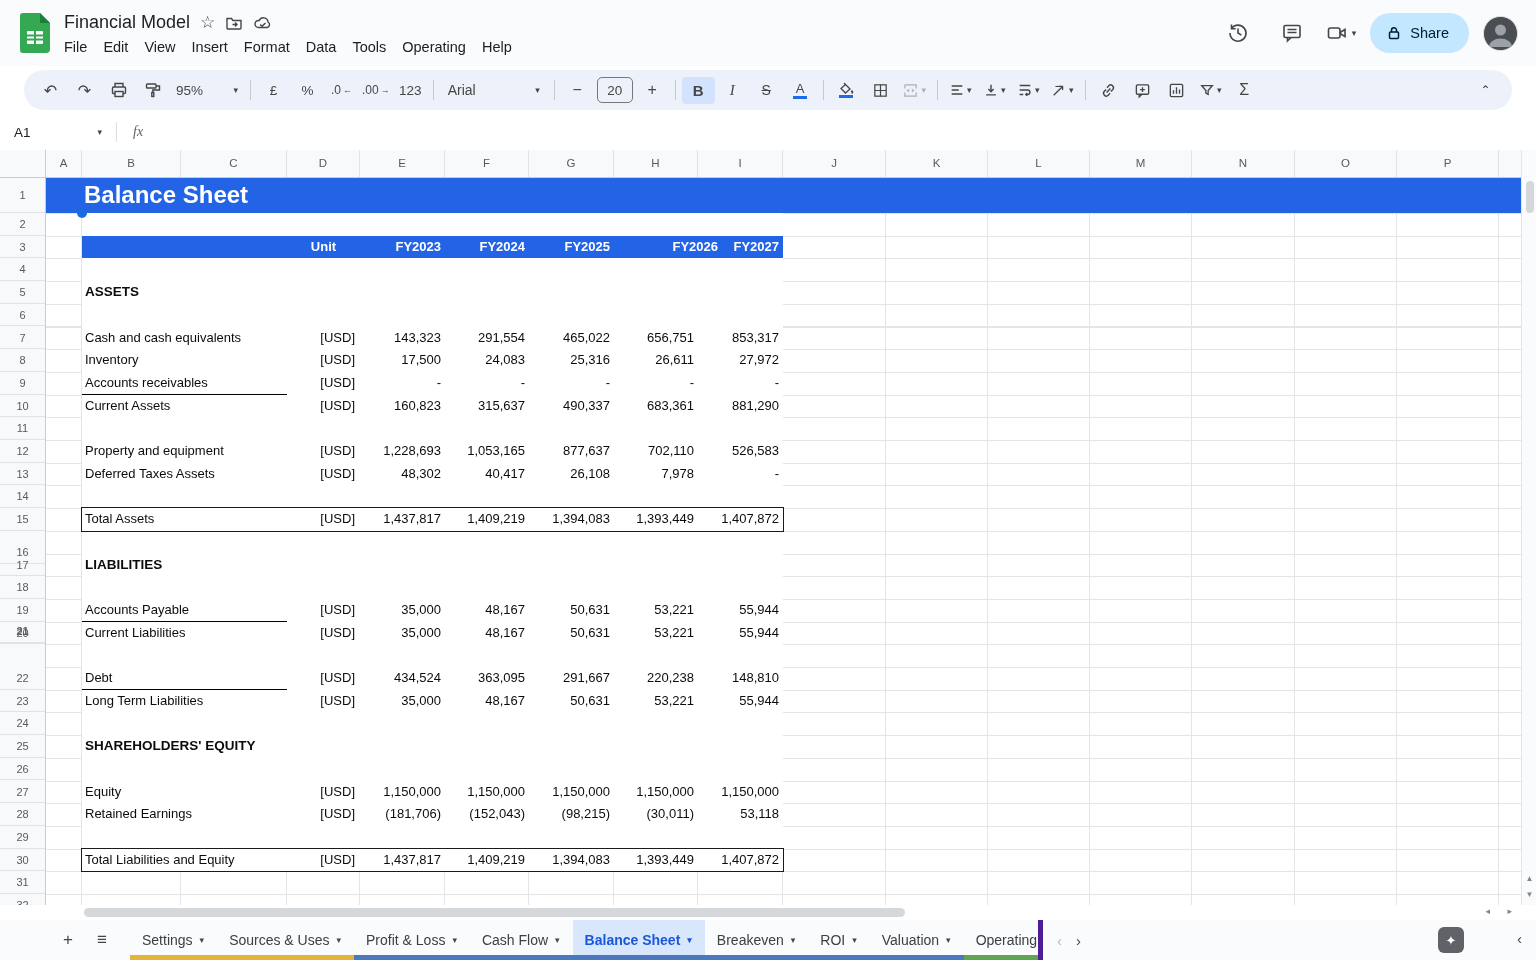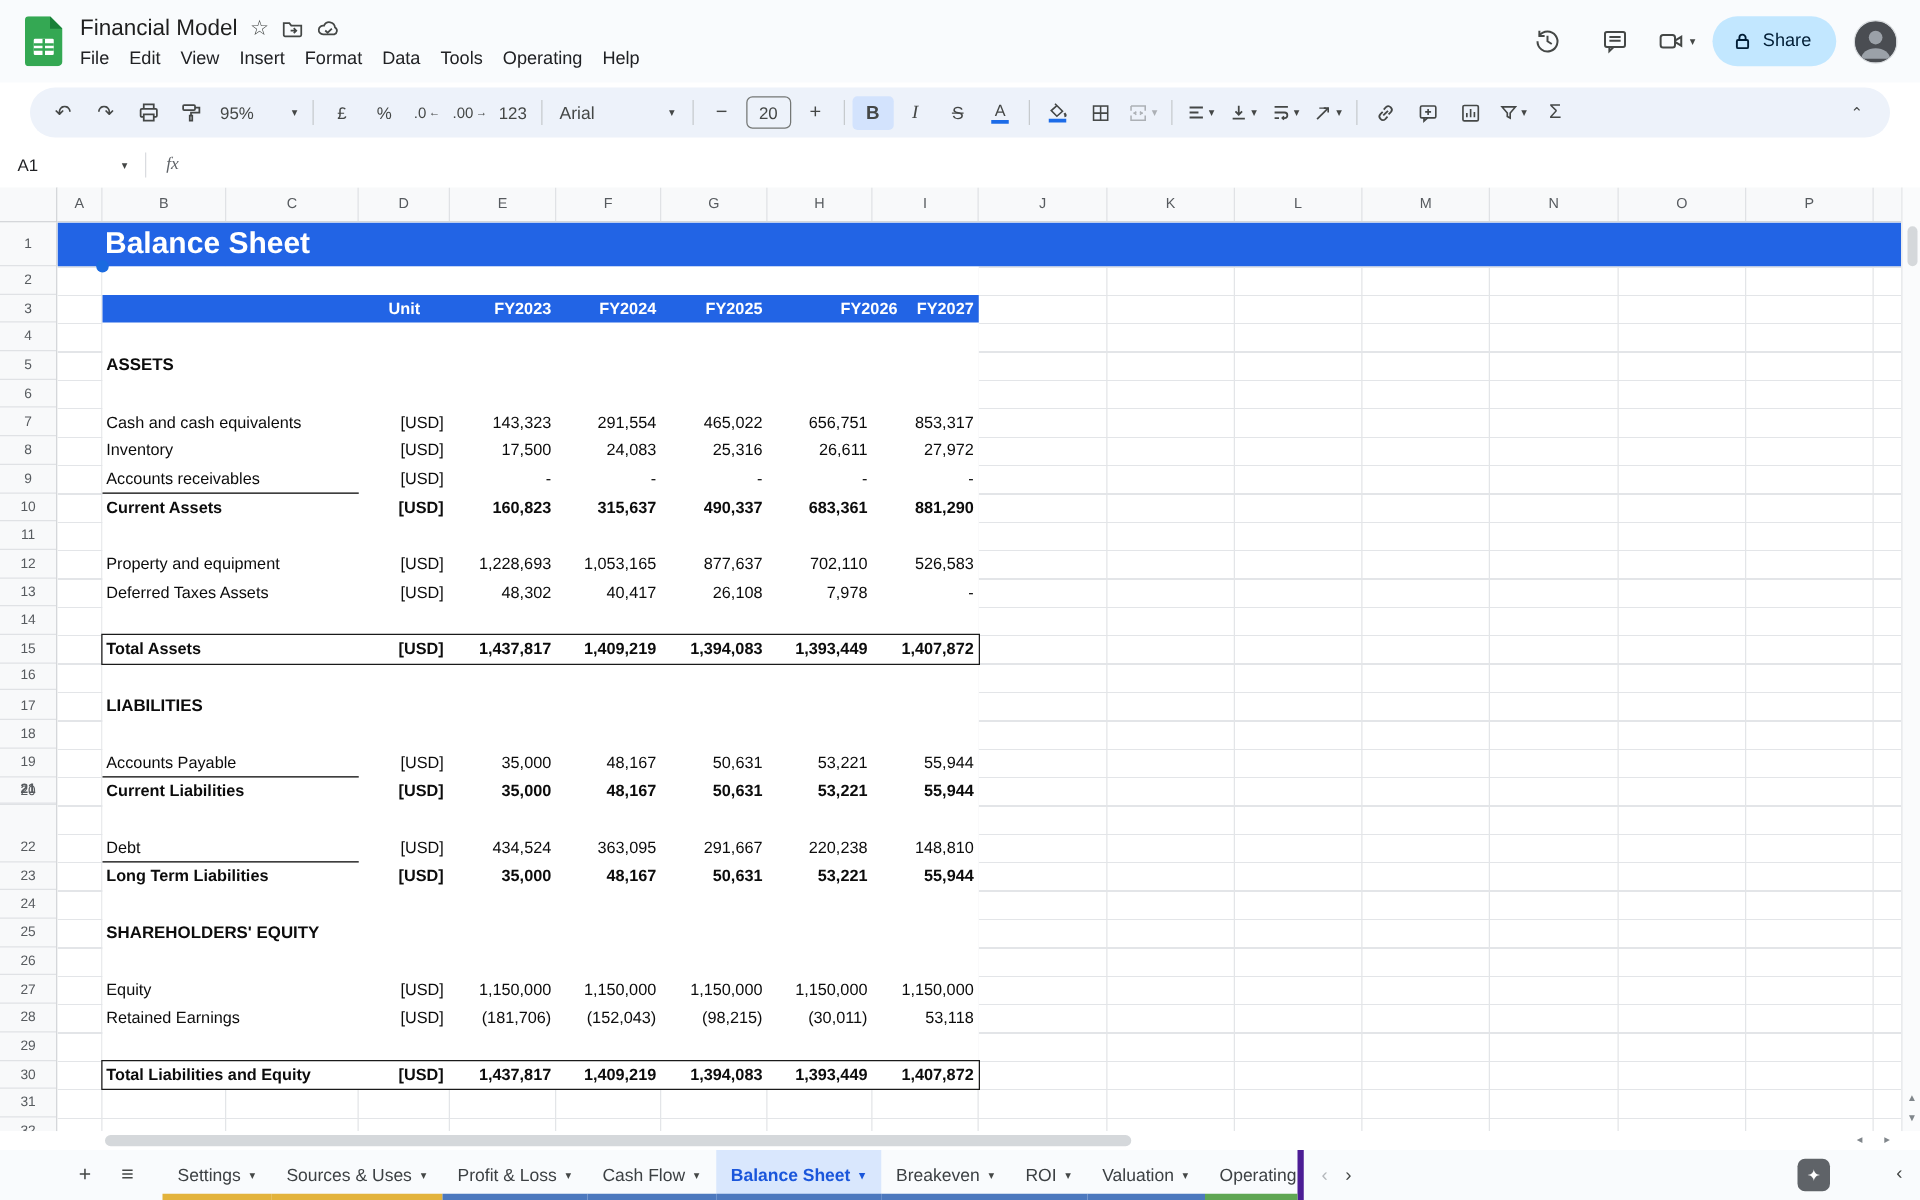--- a/index.html
+++ b/index.html
@@ -65,21 +65,21 @@
   .white-mask{position:absolute;left:36px;top:35px;width:701px;height:659px;background:#fff;}
   
   .banner{position:absolute;left:0;top:0;width:1475px;height:35px;}
   .banner-text{position:absolute;left:38px;top:0;height:35px;line-height:34px;color:#fff;font-weight:700;font-size:24px;white-space:nowrap;}
   .sel-dot{position:absolute;left:31px;top:30px;width:10px;height:10px;border-radius:50%;background:#1a6ae0;}
   .band{position:absolute;left:36px;width:701px;height:22.7px;color:#fff;font-weight:700;font-size:13px;line-height:22.7px;}
   .band-unit{position:absolute;text-align:center;box-sizing:border-box;}
   .band-year{position:absolute;text-align:right;padding-right:4px;box-sizing:border-box;}
   .sec{position:absolute;left:39px;height:22.7px;line-height:22.7px;font-weight:700;font-size:13.5px;color:#0c0c0c;white-space:nowrap;}
   .drow{position:absolute;left:0;width:737px;height:22.7px;font-size:13px;line-height:22.7px;color:#0c0c0c;}
-  .drow.bold{font-weight:700;}
+  .drow.bold{font-weight:400;}
   .dlabel{position:absolute;left:39px;width:235px;white-space:nowrap;}
   .dunit{position:absolute;left:241px;width:68px;text-align:right;box-sizing:border-box;}
   .dval{position:absolute;text-align:right;padding-right:4px;box-sizing:border-box;white-space:nowrap;}
   .u-line{position:absolute;left:36px;width:205px;height:1px;background:#000;}
   .boxed{position:absolute;left:35px;width:703px;height:24.7px;border:1.5px solid #1a1a1a;box-sizing:border-box;}
   
   .vscroll{position:absolute;left:1521px;top:150px;width:15px;height:755px;background:#fafbfc;border-left:1px solid #e3e5e8;box-sizing:border-box;}
   .vthumb{position:absolute;left:4px;top:31px;width:8px;height:32px;border-radius:4px;background:#d5d8db;}
   .vs-arrow{position:absolute;left:0;width:15px;text-align:center;font-size:8px;color:#80868b;}
   .hscroll{position:absolute;left:0;top:905px;width:1536px;height:15px;background:#fff;}
@@ -353,21 +353,21 @@
     <div class="row-h" style="top: 125.8px; height: 22.7px; line-height: 22.7px;">6</div>
     <div class="row-h" style="top: 148.5px; height: 22.7px; line-height: 22.7px;">7</div>
     <div class="row-h" style="top: 171.2px; height: 22.7px; line-height: 22.7px;">8</div>
     <div class="row-h" style="top: 193.9px; height: 22.7px; line-height: 22.7px;">9</div>
     <div class="row-h" style="top: 216.6px; height: 22.7px; line-height: 22.7px;">10</div>
     <div class="row-h" style="top: 239.3px; height: 22.7px; line-height: 22.7px;">11</div>
     <div class="row-h" style="top: 262px; height: 22.7px; line-height: 22.7px;">12</div>
     <div class="row-h" style="top: 284.7px; height: 22.7px; line-height: 22.7px;">13</div>
     <div class="row-h" style="top: 307.4px; height: 22.7px; line-height: 22.7px;">14</div>
     <div class="row-h" style="top: 330.1px; height: 22.7px; line-height: 22.7px;">15</div>
-    <div class="row-h" style="top: 351px; height: 22.7px; line-height: 22.7px;">16</div>
+    <div class="row-h" style="top: 363px; height: 22.7px; line-height: 22.7px;">16</div>
     <div class="row-h" style="top: 375.5px; height: 22.7px; line-height: 22.7px;">17</div>
     <div class="row-h" style="top: 398.2px; height: 22.7px; line-height: 22.7px;">18</div>
     <div class="row-h" style="top: 420.9px; height: 22.7px; line-height: 22.7px;">19</div>
     <div class="row-h" style="top: 443.6px; height: 22.7px; line-height: 22.7px;">20</div>
     <div class="row-h" style="top: 442px; height: 22.7px; line-height: 22.7px; font-weight: bold;">21</div>
     <div class="row-h" style="top: 489px; height: 22.7px; line-height: 22.7px;">22</div>
     <div class="row-h" style="top: 511.7px; height: 22.7px; line-height: 22.7px;">23</div>
     <div class="row-h" style="top: 534.4px; height: 22.7px; line-height: 22.7px;">24</div>
     <div class="row-h" style="top: 557.1px; height: 22.7px; line-height: 22.7px;">25</div>
     <div class="row-h" style="top: 579.8px; height: 22.7px; line-height: 22.7px;">26</div>

